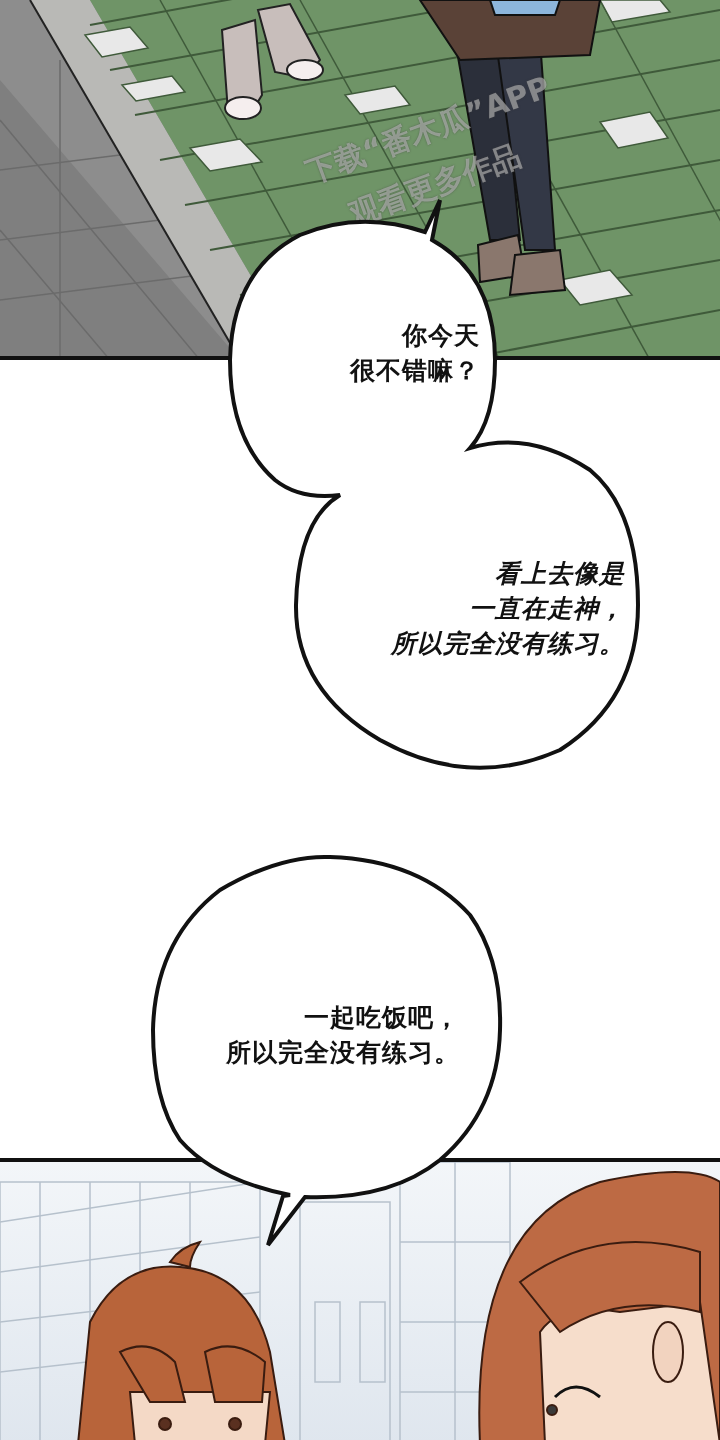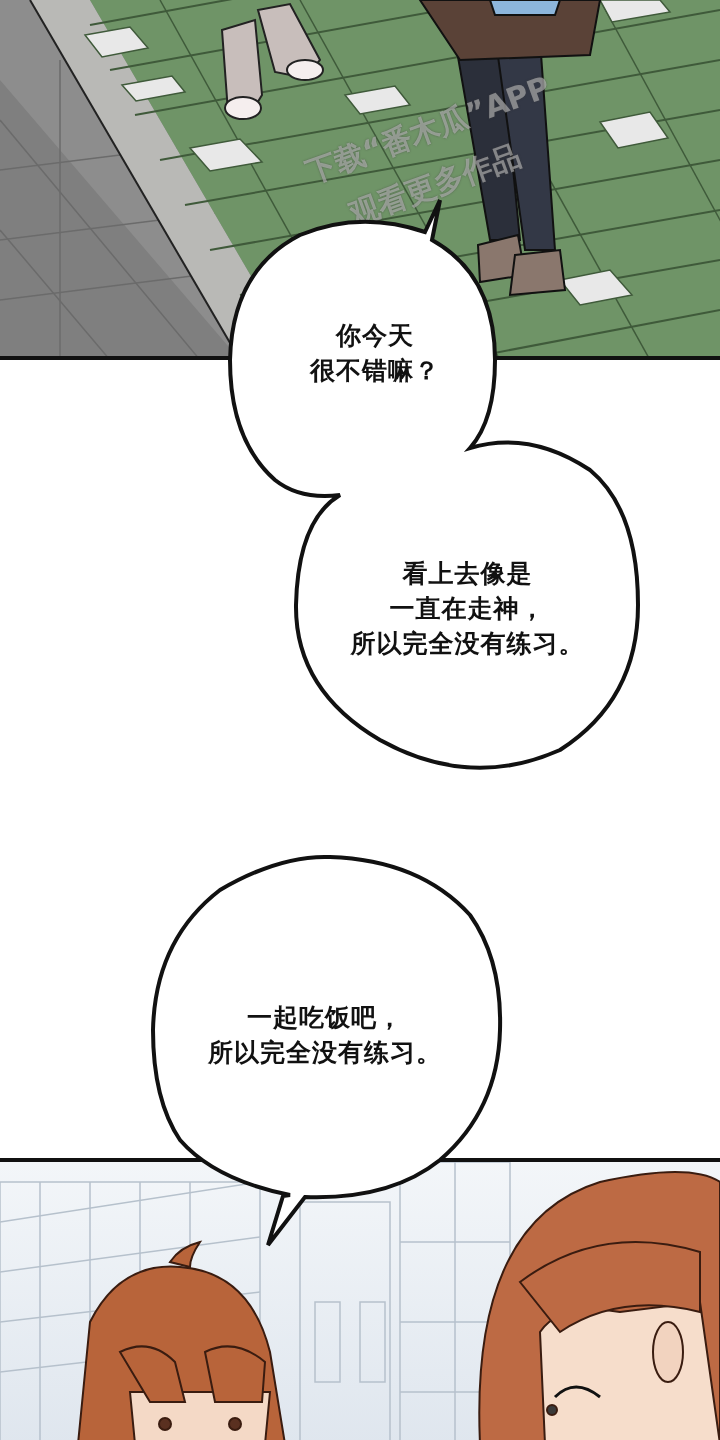--- a/index.html
+++ b/index.html
@@ -1,21 +1,21 @@
 <!DOCTYPE html>
 <html><head>
 <meta charset="utf-8">
 <style>
   html, body { margin:0; padding:0; background:#ffffff; }
   body { width:720px; height:1440px; position:relative; overflow:hidden; font-family:"DejaVu Sans","Liberation Sans",sans-serif; }
   .panel { position:absolute; left:0; width:720px; overflow:hidden; }
   #panel-top { top:0; height:360px; border-bottom:4px solid #111; box-sizing:border-box; }
   #panel-bottom { top:1158px; height:282px; border-top:4px solid #111; box-sizing:border-box; }
   svg { display:block; }
-  .bubble-text { position:absolute; text-align:center; color:#111; font-weight:bold; font-size:25px; line-height:35px; letter-spacing:1px; white-space:pre; }
+  .bubble-text { position:absolute; text-align:right; color:#111; font-weight:bold; font-size:25px; line-height:35px; letter-spacing:1px; white-space:pre; }
   .watermark { position:absolute; color:rgba(200,200,200,0.55); font-weight:bold; font-size:30px; transform:rotate(-20deg); text-shadow:0 0 2px rgba(60,60,60,0.6); white-space:nowrap; }
 </style>
 </head>
 <body>
 
 <div class="panel" id="panel-top">
   <svg width="720" height="360" viewBox="0 0 720 360">
 
     <rect x="0" y="0" width="720" height="360" fill="#8d8d8d"></rect>
     <polygon points="0,80 0,360 240,360" fill="#7f7f7f"></polygon>
@@ -137,17 +137,17 @@
     <path d="M425,232 L440,200 L432,240 Q495,275 495,360 Q495,420 470,448 Q530,430 590,470 Q638,510 638,605 Q638,700 560,750 Q470,790 380,740 Q295,690 296,605 Q298,520 340,495 Q300,500 275,480 Q230,440 230,360 Q232,270 300,235 Q360,210 425,232 Z"></path>
   </g>
 
   <g fill="#fff" stroke="#111" stroke-width="4">
     <path d="M290,1195 Q215,1180 180,1140 Q153,1100 153,1030 Q155,940 220,890 Q280,855 330,857 Q420,860 470,915 Q502,960 500,1030 Q498,1110 440,1160 Q390,1200 305,1197 L268,1245 L283,1196 Z"></path>
   </g>
 </svg>
 
 <div class="bubble-text" style="left:270px; top:318px; width:210px;">你今天
 很不错嘛？</div>
-<div class="bubble-text" style="left:310px; top:556px; width:315px;">看上去像是
+<div class="bubble-text" style="left:310px; top:556px; width:315px;font-style:italic;">看上去像是
 一直在走神，
 所以完全没有练习。</div>
 <div class="bubble-text" style="left:190px; top:1000px; width:270px;">一起吃饭吧，
 所以完全没有练习。</div>
 
 </body></html>

